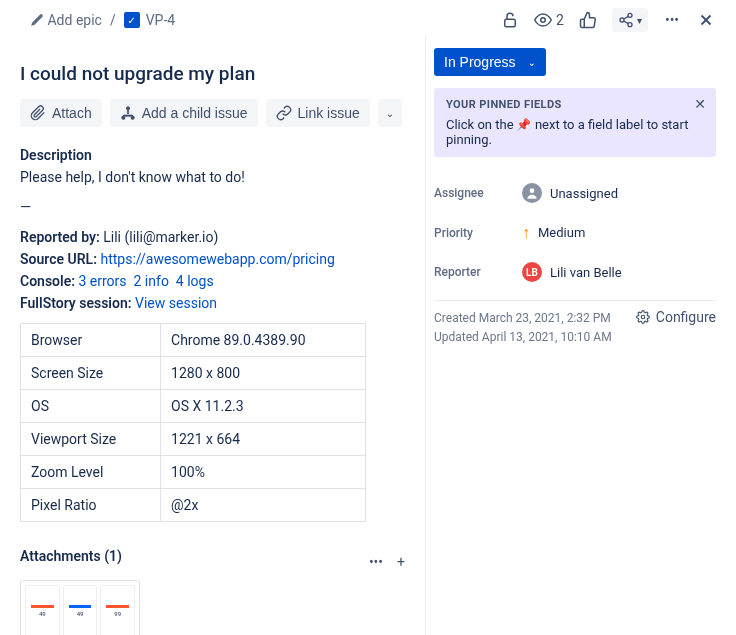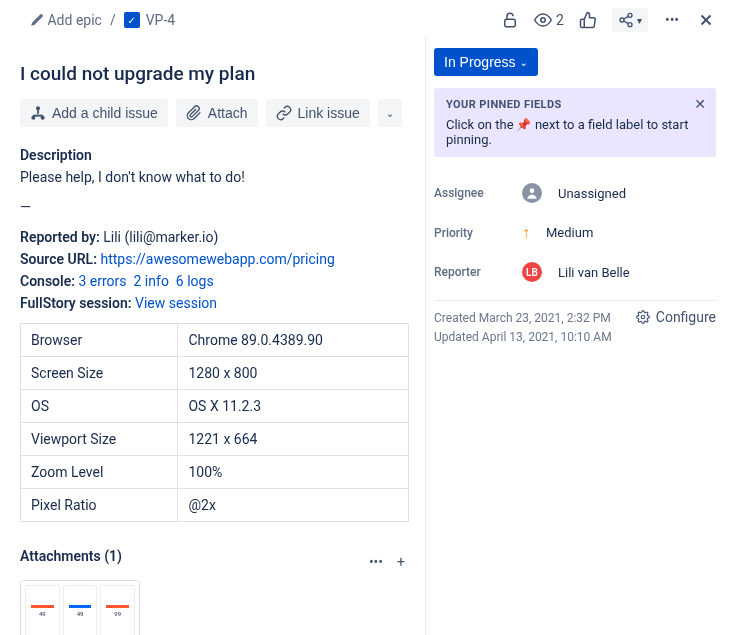--- a/index.html
+++ b/index.html
@@ -20,38 +20,38 @@
 h1{font-size:19px;font-weight:500;margin:6px 0 14px 0}
 .btns{display:flex;gap:8px;margin-bottom:20px}
 .btn{background:#F4F5F7;border:none;border-radius:3px;padding:6px 10px;font-size:14px;color:#42526E;display:flex;align-items:center;gap:6px;cursor:pointer;font-weight:500}
 .btn-sm{padding:6px 8px}
 .sect-title{font-size:14px;font-weight:600;color:#172B4D;margin-bottom:6px}
 .desc-text{margin-bottom:14px}
 .dash{margin-bottom:14px}
 .meta-line{margin-bottom:6px;font-size:14px}
 .meta-line .label{font-weight:600}
 .meta-line a{color:#0052CC;text-decoration:none}
-table{border-collapse:collapse;width:389px;margin-top:12px;font-size:14px}
+table{border-collapse:collapse;width:346px;margin-top:12px;font-size:14px}
 td{border:1px solid #DFE1E6;padding:8px 10px}
 .attachments{margin-top:26px}
 .att-head{display:flex;align-items:flex-end;justify-content:space-between;margin-bottom:10px}
 .thumb{width:120px;border:1px solid #DFE1E6;border-radius:3px;overflow:hidden}
 .thumb-img{height:60px;background:#fff;padding:4px;display:flex;gap:3px}
 .mini{flex:1;border:1px solid #eee;border-radius:2px;display:flex;flex-direction:column;align-items:center;justify-content:center;font-size:6px}
 .mini .bar{height:3px;background:#FF5630;width:70%;margin-bottom:2px}
 .mini .bar.blue{background:#0065FF}
-.status{display:inline-flex;align-items:center;gap:4px;background:#0052CC;color:#fff;border:none;border-radius:3px;padding:6px 10px;font-size:14px;font-weight:500;margin-bottom:12px}
+.status{display:inline-flex;align-items:center;gap:12px;background:#0052CC;color:#fff;border:none;border-radius:3px;padding:6px 10px;font-size:14px;font-weight:500;margin-bottom:12px}
 .chev{font-size:10px}
 .pinned{background:#EAE6FF;border-radius:3px;padding:10px 12px;margin-bottom:16px;position:relative}
 .pinned-title{font-size:11px;font-weight:700;letter-spacing:.4px;color:#42526E;margin-bottom:6px}
 .pinned-text{font-size:13px}
 .pinned-close{position:absolute;top:8px;right:10px;cursor:pointer;color:#42526E}
 .field{display:flex;align-items:center;padding:10px 0;font-size:13px}
 .field-label{width:88px;color:#5E6C84;font-weight:500;font-size:12px}
-.field-val{display:flex;align-items:center;gap:16px}
+.field-val{display:flex;align-items:center;gap:8px}
 .avatar{width:20px;height:20px;border-radius:50%;background:#DFE1E6;display:flex;align-items:center;justify-content:center;font-size:10px}
 .avatar.blank{background:#8993A4}
 .avatar.blank svg{width:14px;height:14px;fill:#fff}
 .avatar.pink{background:#ef4444;color:#fff;font-weight:600}
 .prio-up{color:#FF8B00;font-size:16px}
 .tag{color:#0052CC;margin-right:10px}
 .divider{height:1px;background:#EBECF0;margin:8px 0}
 .dates{font-size:12px;color:#6B778C;line-height:1.6}
 .configure{float:right;display:flex;align-items:center;gap:6px;color:#42526E;cursor:pointer}
 .main{display:flex;flex-direction:column;height:100%}
@@ -113,53 +113,53 @@
           </svg>
         </span>
   </div>
 </div>
 
 <div class="layout">
 <div class="left">
   <h1>I could not upgrade my plan</h1>
   <div class="btns">
     <button class="btn">
+            <svg width="16" height="16" viewBox="0 0 24 24" fill="none" stroke="#42526E" stroke-width="2">
+              <path d="M21.44 11.05l-9.19 9.19a6 6 0 0 1-8.49-8.49l9.19-9.19a4 4 0 0 1 5.66 5.66l-9.2 9.19a2 2 0 0 1-2.83-2.83l8.49-8.48"></path>
+            </svg>
+            <span>Attach</span>
+          </button>
+    <button class="btn">
             <svg width="16" height="16" viewBox="0 0 24 24" fill="#42526E">
               <circle cx="12" cy="5" r="3"></circle>
               <circle cx="5" cy="19" r="3"></circle>
               <circle cx="19" cy="19" r="3"></circle>
               <path d="M11 8h2v5h-2z M5 15h14v2H5z" stroke="#42526E"></path>
             </svg>
             <span>Add a child issue</span>
           </button>
     <button class="btn">
             <svg width="16" height="16" viewBox="0 0 24 24" fill="none" stroke="#42526E" stroke-width="2">
-              <path d="M21.44 11.05l-9.19 9.19a6 6 0 0 1-8.49-8.49l9.19-9.19a4 4 0 0 1 5.66 5.66l-9.2 9.19a2 2 0 0 1-2.83-2.83l8.49-8.48"></path>
-            </svg>
-            <span>Attach</span>
-          </button>
-    <button class="btn">
-            <svg width="16" height="16" viewBox="0 0 24 24" fill="none" stroke="#42526E" stroke-width="2">
               <path d="M10 13a5 5 0 0 0 7.54.54l3-3a5 5 0 0 0-7.07-7.07l-1.72 1.71"></path>
               <path d="M14 11a5 5 0 0 0-7.54-.54l-3 3a5 5 0 0 0 7.07 7.07l1.71-1.71"></path>
             </svg>
             <span>Link issue</span>
           </button>
     <button class="btn btn-sm">
             <span class="chev">⌄</span>
           </button>
   </div>
 
   <div class="sect-title">Description</div>
   <div class="desc-text">Please help, I don't know what to do!</div>
   <div class="dash">—</div>
 
   <div class="meta-line"><span class="label">Reported by:</span> <span>Lili (lili@marker.io)</span></div>
   <div class="meta-line"><span class="label">Source URL:</span> <a href="#">https://awesomewebapp.com/pricing</a></div>
-  <div class="meta-line"><span class="label">Console:</span> <a href="#">3 errors</a>&nbsp; <a href="#">2 info</a>&nbsp; <a href="#">6 logs</a></div>
+  <div class="meta-line"><span class="label">Console:</span> <a href="#">3 errors</a>&nbsp; <a href="#">2 info</a>&nbsp; <a href="#">4 logs</a></div>
   <div class="meta-line"><span class="label">FullStory session:</span> <a href="#">View session</a></div>
 
   <table>
     <tbody id="env-tbody">
             <tr>
               <td>Browser</td>
               <td>Chrome 89.0.4389.90</td>
             </tr>
             <tr>
               <td>Screen Size</td>

